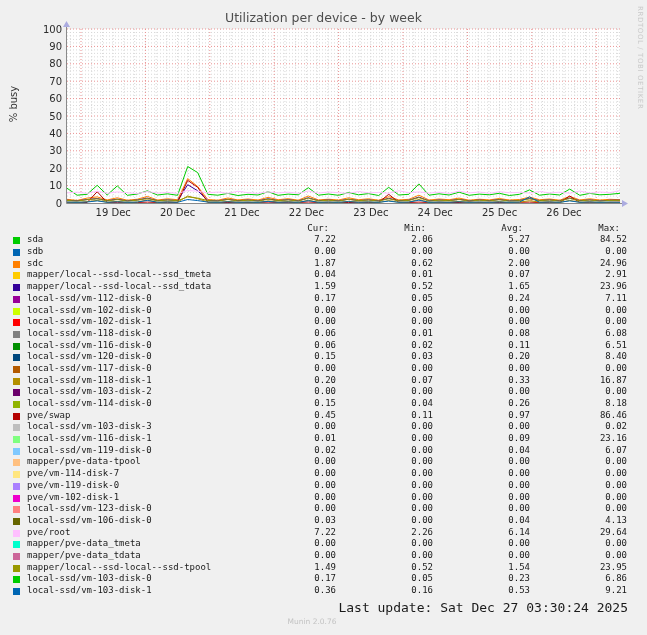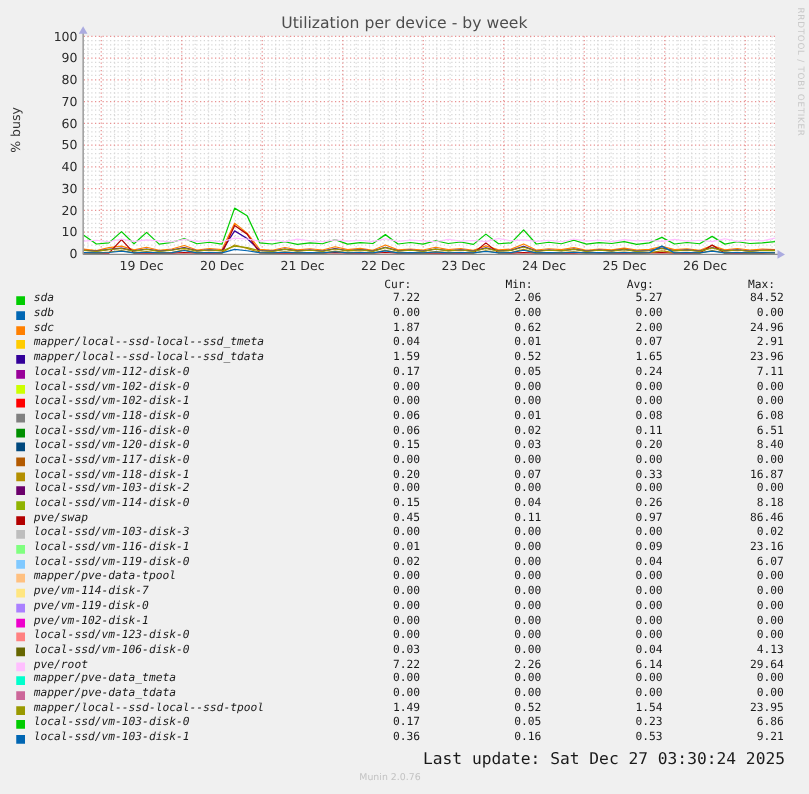--- a/index.html
+++ b/index.html
@@ -10,21 +10,21 @@
          font-size:12.5px;color:#4d4d4d;}
   .ylabel{position:absolute;left:-16px;top:98px;width:60px;height:12px;
           transform:rotate(-90deg);font-size:10px;color:#333;text-align:center;}
   .watermark{position:absolute;right:3px;top:6px;writing-mode:vertical-rl;
              font-size:7px;letter-spacing:0.6px;color:#c9c9c9;}
   #graph{position:absolute;left:0;top:0;}
   #legend{position:absolute;left:0;top:221px;width:647px;
           font-family:"DejaVu Sans Mono",monospace;font-size:9px;color:#1a1a1a;}
   .lrow{display:flex;align-items:flex-end;height:11.7px;padding-left:13px;padding-right:20px;}
   .sw{width:7px;height:7px;margin-right:7px;flex:0 0 7px;}
-  .lname{flex:1;white-space:pre;overflow:hidden;font-style:italic;}
+  .lname{flex:1;white-space:pre;overflow:hidden;}
   .lval{flex:0 0 97px;width:97px;text-align:right;box-sizing:border-box;}
   .hdr .lval{padding-right:7px;}
   .footer-update{position:absolute;top:600px;right:19px;color:#1a1a1a;
                  font-family:"DejaVu Sans Mono",monospace;font-size:13px;}
   .footer-version{position:absolute;top:617px;left:0;width:624px;text-align:center;
                   font-size:7.5px;color:#c3c3c3;}
   svg text{font-family:"DejaVu Sans",sans-serif;}
 </style>
 </head>
 <body>

